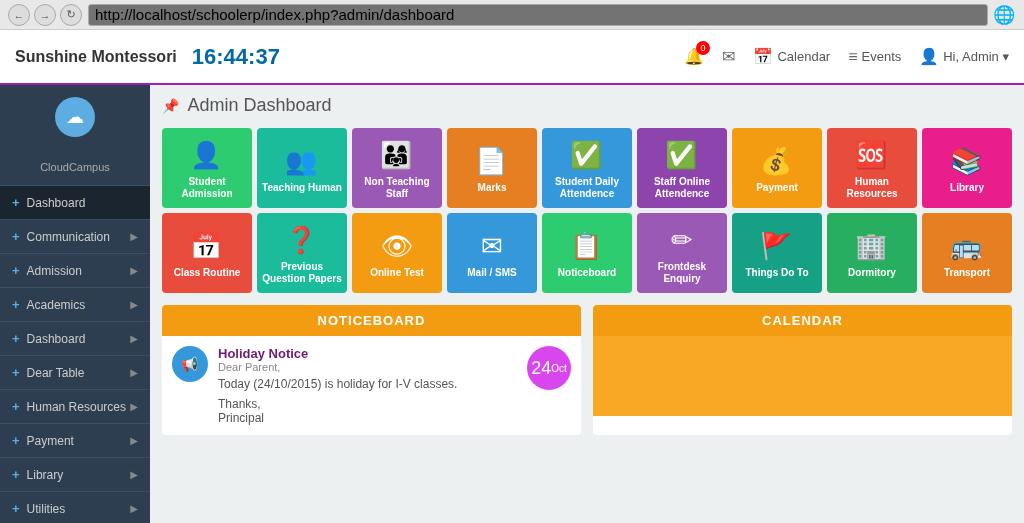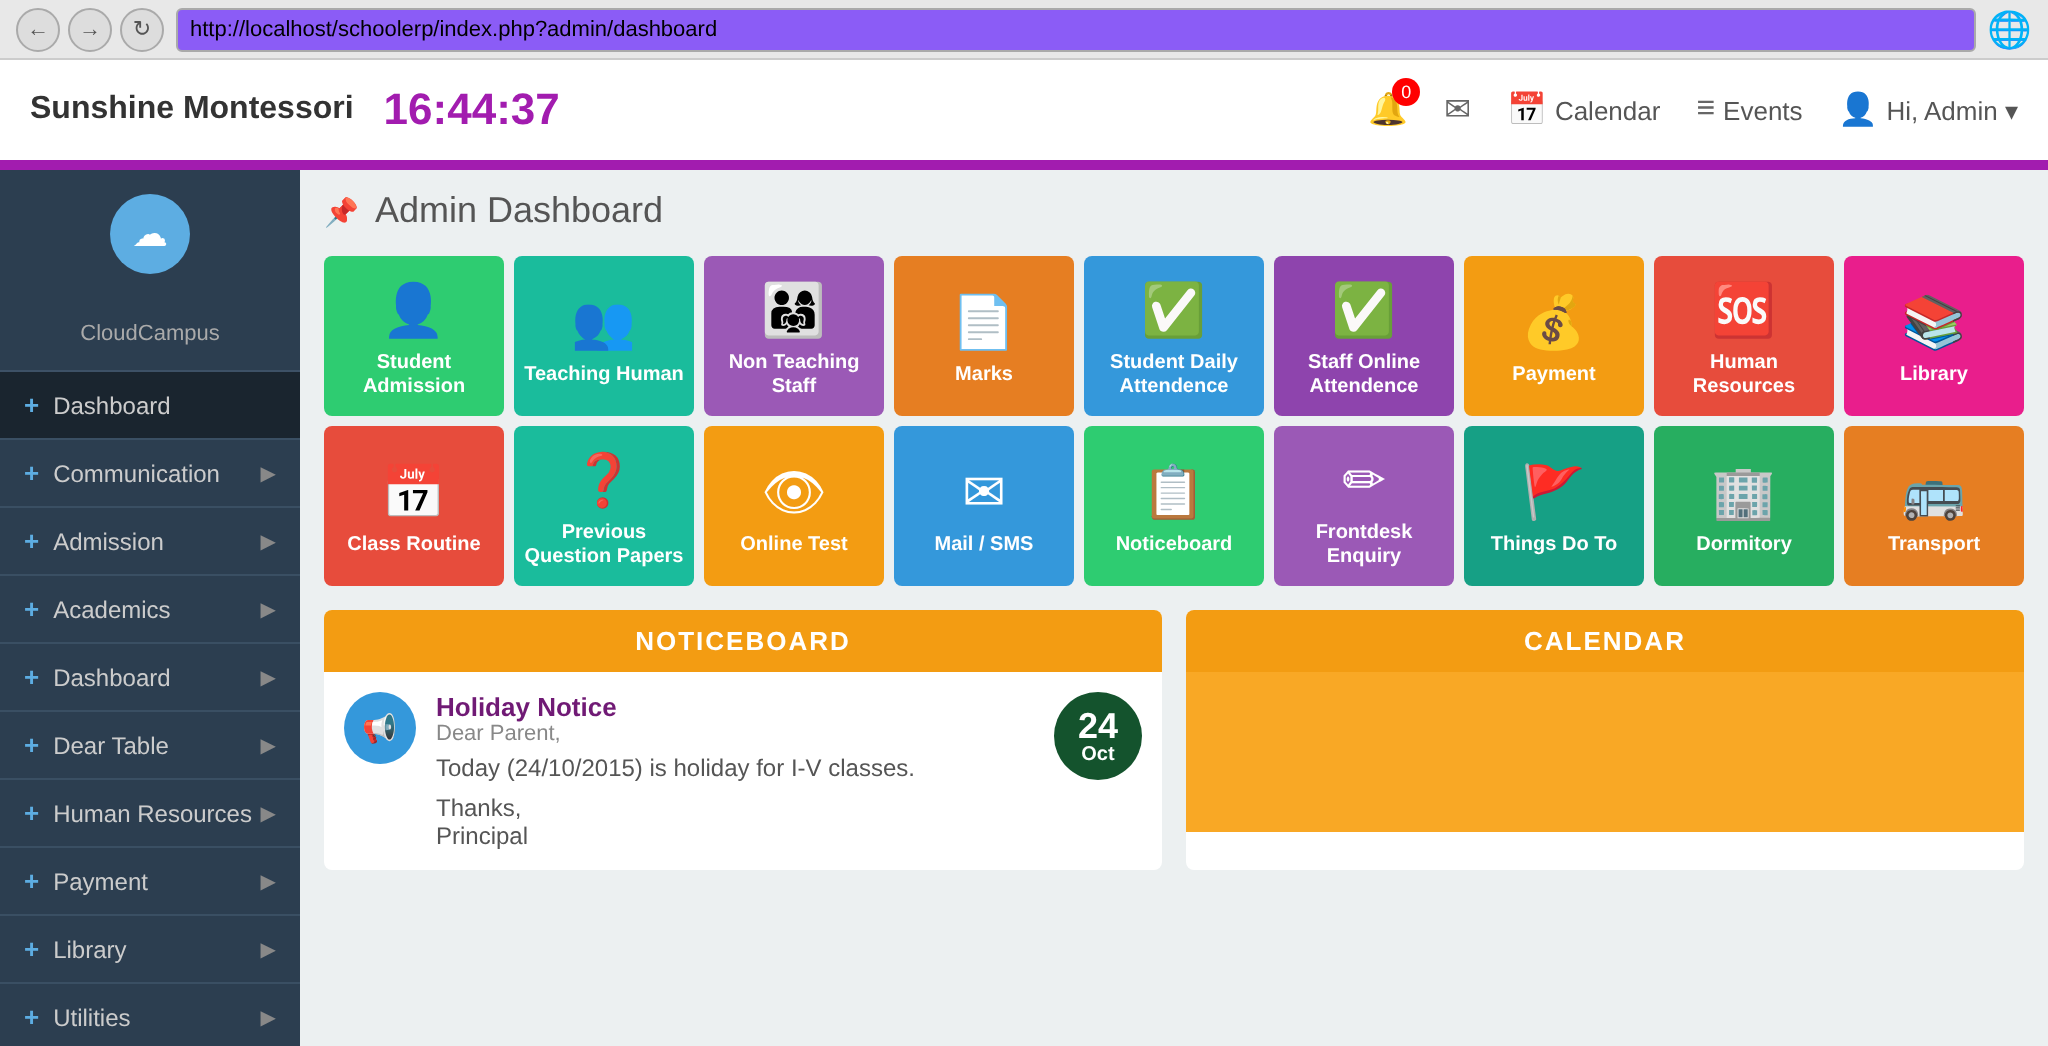--- a/index.html
+++ b/index.html
@@ -16,43 +16,43 @@
       height: 30px;
     }
     .browser-nav { display: flex; gap: 4px; }
     .nav-btn {
       width: 22px; height: 22px; border-radius: 50%; border: 1px solid #aaa;
       background: #ddd; cursor: pointer; display: flex; align-items: center; justify-content: center;
       font-size: 11px; color: #555;
     }
     .url-bar {
       flex: 1; height: 22px; border: 1px solid #aaa; border-radius: 3px;
-      padding: 0 6px; font-size: 11px; background: #8b5cf6;
+      padding: 0 6px; font-size: 15px; background: #737373;
     }
     .browser-icon { font-size: 18px; color: #1a6bb5; }
 
     
     .top-nav {
       background: white;
-      border-bottom: 5px solid #a21caf;
+      border-bottom: 2px solid #a21caf;
       display: flex;
       align-items: center;
       padding: 0 15px;
       height: 55px;
     }
     .brand-name {
       font-size: 16px;
       font-weight: bold;
       color: #333;
       margin-right: 15px;
     }
     .clock {
       font-size: 22px;
       font-weight: bold;
-      color: #a21caf;
+      color: #0369a1;
       flex: 1;
     }
     .top-nav-right {
       display: flex;
       align-items: center;
       gap: 18px;
     }
     .top-icon-wrap {
       position: relative;
       cursor: pointer;
@@ -179,25 +179,25 @@
       color: white; font-size: 14px; flex-shrink: 0;
     }
     .notice-content { flex: 1; }
     .notice-title { font-weight: bold; font-size: 13px; color: #701a75; }
     .notice-sub { font-size: 11px; color: #888; margin-bottom: 4px; }
     .notice-text { font-size: 12px; color: #555; }
     .notice-thanks { font-size: 12px; color: #555; margin-top: 6px; }
     .date-badge {
       width: 44px; height: 44px;
       border-radius: 50%;
-      background: #14532d;
+      background: #d946ef;
       color: white;
-      display: flex; flex-direction: column;
+      display: flex; flex-direction: row;
       align-items: center; justify-content: center;
-      font-size: 11px; font-weight: bold; flex-shrink: 0;
+      font-size: 11px; font-weight: normal; flex-shrink: 0;
     }
     .date-num { font-size: 18px; line-height: 1; }
     .date-month { font-size: 10px; }
     .calendar-panel-body {
       background: #f9a825;
       min-height: 80px;
     }
   </style>
 </head>
 <body>

